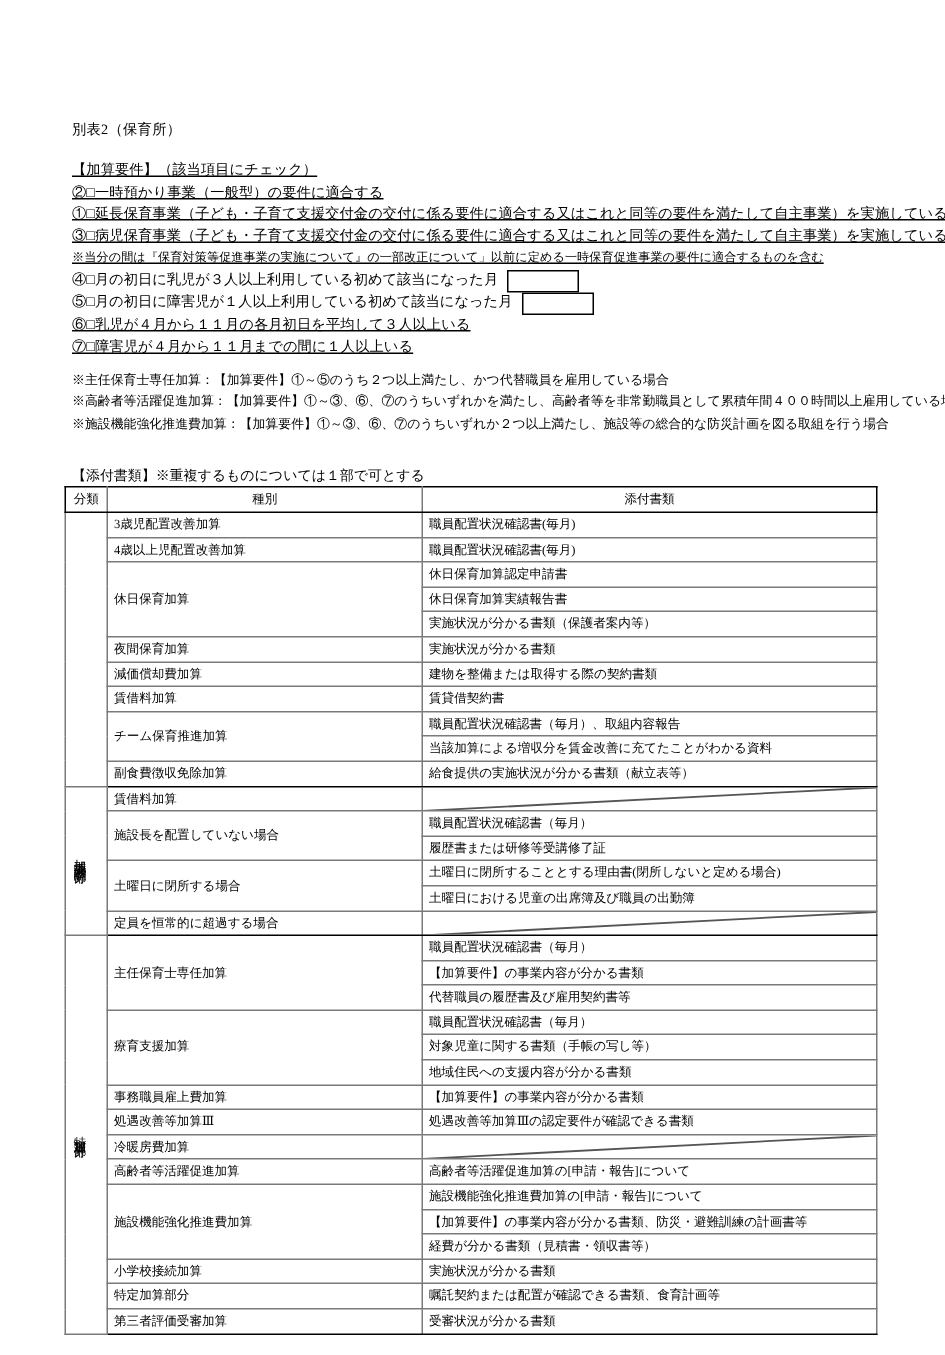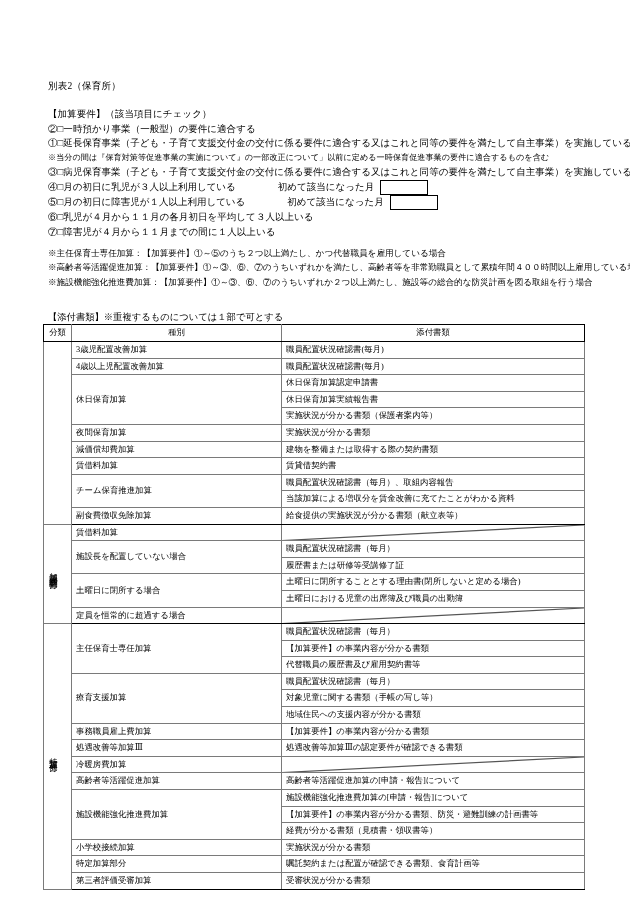--- a/index.html
+++ b/index.html
@@ -33,35 +33,35 @@
     position: absolute;
     left: 48px;
     top: 107px;
     width: 570px;
   }
   .req-line {
     font-size: 9.5px;
     line-height: 14.6px;
     white-space: nowrap;
     letter-spacing: 0.05px;
+    text-decoration: underline;
   }
   .req-line.small {
     font-size: 8.1px;
     line-height: 14.6px;
   }
   .req-row {
     display: flex;
     font-size: 9.5px;
     line-height: 14.6px;
     white-space: nowrap;
   }
   .req-row .lead { display: inline-block; }
   .req-row .mid {
     display: inline-block;
-    margin-left: 42px;
   }
   .month-box {
     display: inline-block;
     width: 46px;
     height: 13px;
     border: 1px solid #000;
     margin-left: 6px;
     vertical-align: middle;
     background: #fff;
   }
@@ -147,22 +147,22 @@
 <body>
 
 <div class="page">
 
   <div class="doc-title">別表2（保育所）</div>
 
   <div class="req-block">
     <div class="req-line">【加算要件】（該当項目にチェック）</div>
     <div class="req-line">②□一時預かり事業（一般型）の要件に適合する</div>
     <div class="req-line">①□延長保育事業（子ども・子育て支援交付金の交付に係る要件に適合する又はこれと同等の要件を満たして自主事業）を実施している</div>
+    <div class="req-line">③□病児保育事業（子ども・子育て支援交付金の交付に係る要件に適合する又はこれと同等の要件を満たして自主事業）を実施している</div>
     <div class="req-line small">※当分の間は『保育対策等促進事業の実施について』の一部改正について」以前に定める一時保育促進事業の要件に適合するものを含む</div>
-    <div class="req-line">③□病児保育事業（子ども・子育て支援交付金の交付に係る要件に適合する又はこれと同等の要件を満たして自主事業）を実施している</div>
 
     <div class="req-row">
       <span class="lead">④□月の初日に乳児が３人以上利用している</span>
       <span class="mid">初めて該当になった月</span>
       <span class="month-box"></span>
     </div>
 
     <div class="req-row">
       <span class="lead">⑤□月の初日に障害児が１人以上利用している</span>
       <span class="mid">初めて該当になった月</span>

